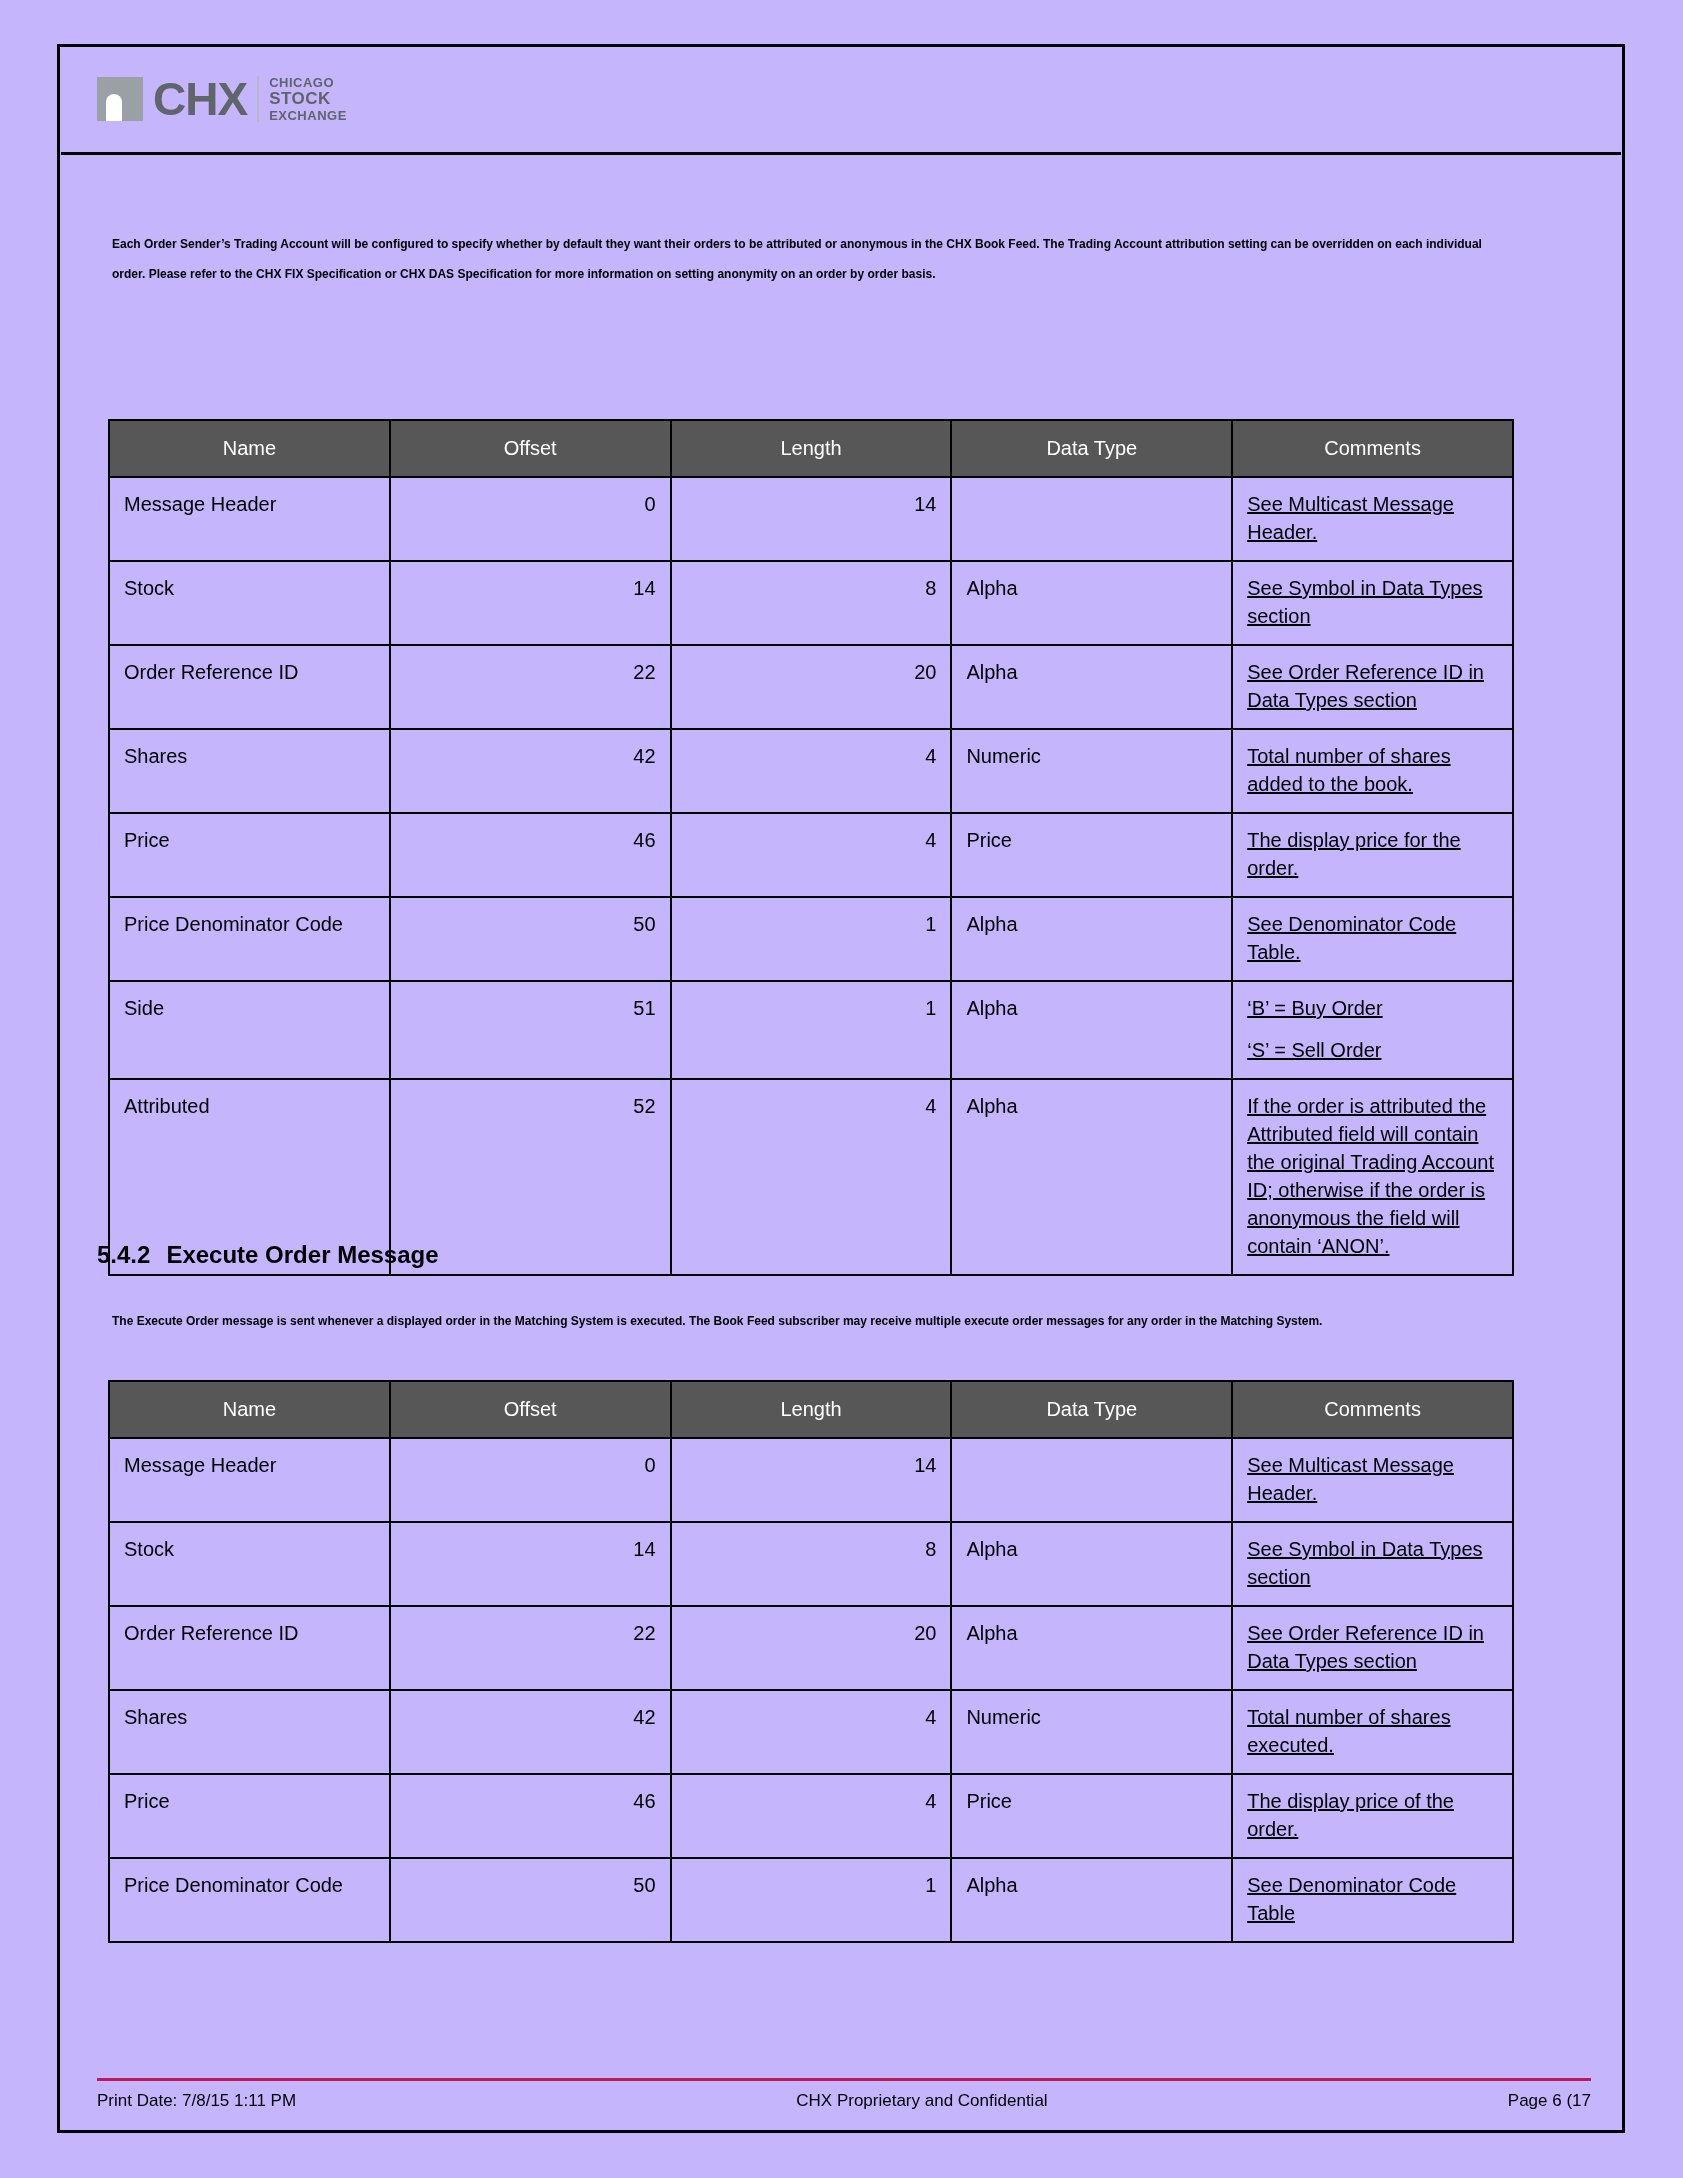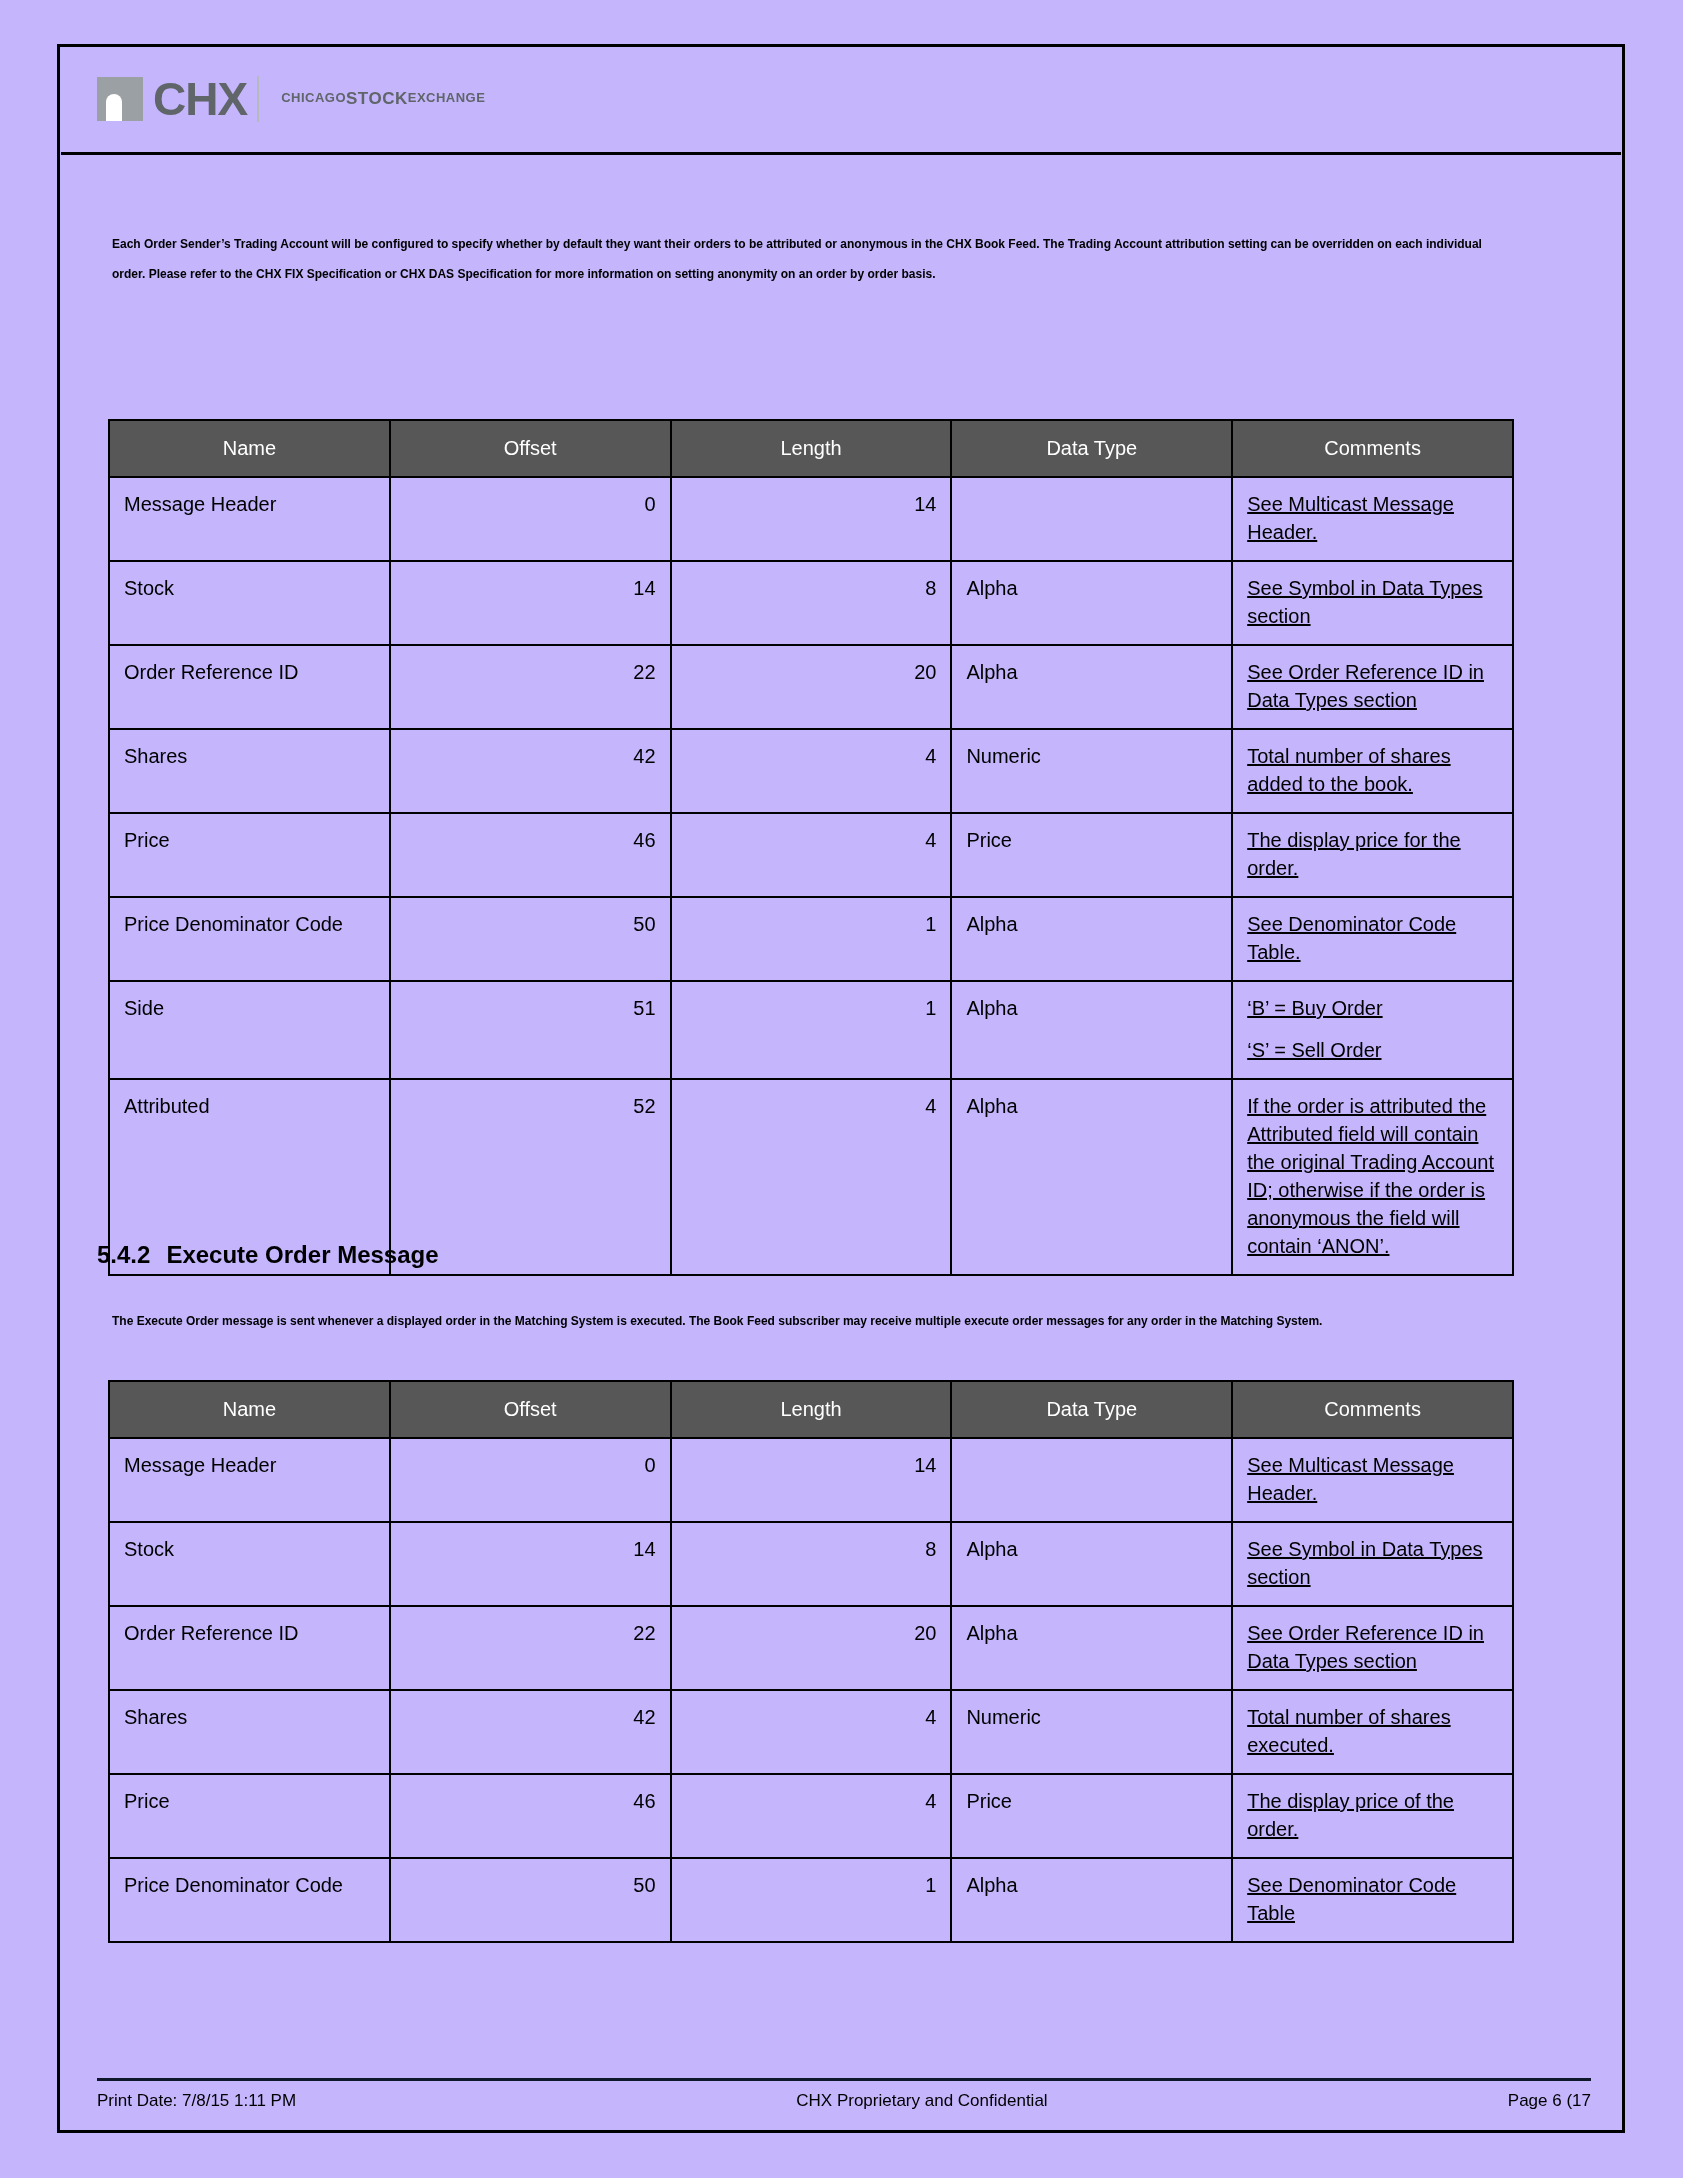--- a/index.html
+++ b/index.html
@@ -81,24 +81,23 @@
     line-height: 46px;
   }
   .logo-divider {
     width: 2px;
     height: 46px;
     background: #b6babc;
     margin: 0 10px;
   }
   .logo-words {
     display: flex;
-    flex-direction: row;
+    flex-direction: column;
     justify-content: center;
     line-height: 15px;
-    margin-left: 12px;
   }
   .logo-words span {
     font-size: 13px;
     font-weight: bold;
     color: #5f6568;
     letter-spacing: 0.5px;
   }
   .logo-words span.big {
     font-size: 17px;
     line-height: 18px;
@@ -179,21 +178,21 @@
 
   #table-1 { top: 371px; }
   #table-2 { top: 1332px; }
 
   
   .footer {
     position: absolute;
     left: 36px;
     right: 30px;
     bottom: 18px;
-    border-top: 3px solid #0f172a;
+    border-top: 3px solid #be185d;
     padding-top: 10px;
     font-size: 17px;
     display: flex;
     justify-content: space-between;
   }
   .footer .mid { margin-left: 40px; text-align: center; }
 </style>
 </head>
 <body>
 

